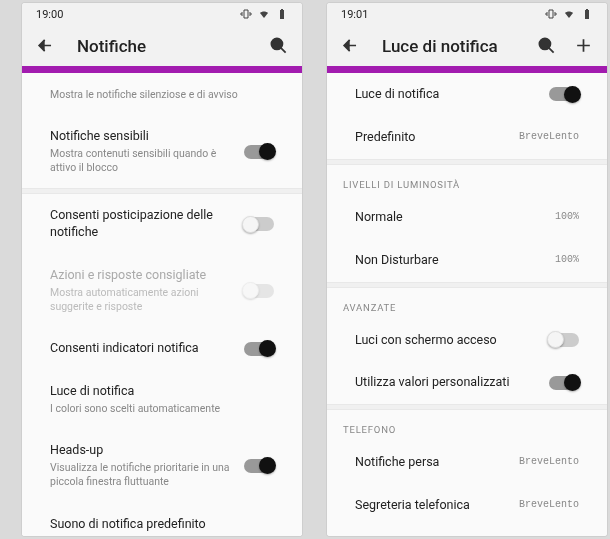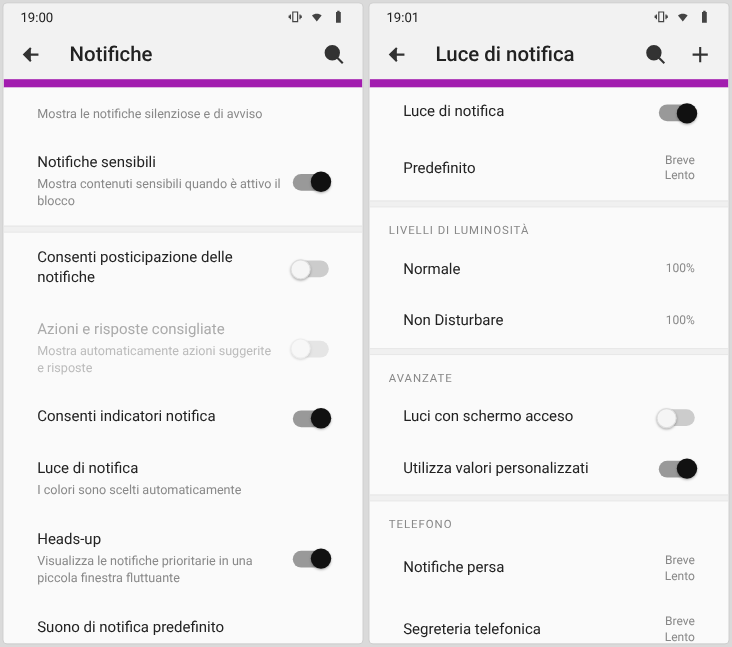--- a/index.html
+++ b/index.html
@@ -15,20 +15,21 @@
   }
   .phone {
     background: #fafafa;
     width: 299px;
     height: 533px;
     border-radius: 3px;
     overflow: hidden;
     display: flex;
     flex-direction: column;
     box-shadow: 0 0 0 1px rgba(0,0,0,0.05);
+    margin-left: 19px;
   }
   .status-bar {
     height: 22px;
     display: flex;
     align-items: center;
     justify-content: space-between;
     padding: 0 14px;
     font-size: 11px;
     color: #222;
     background: #f2f2f2;
@@ -53,21 +54,21 @@
     display: flex;
     align-items: center;
     gap: 10px;
     background: #fafafa;
   }
   .row-body { flex: 1; min-width: 0; }
   .row-title { font-size: 12.5px; color: #222; line-height: 1.35; }
   .row-sub { font-size: 10.5px; color: #888; line-height: 1.35; margin-top: 2px; }
   .row.disabled .row-title { color: #aaa; }
   .row.disabled .row-sub { color: #bbb; }
-  .row-side { display:flex; flex-direction: column; align-items:flex-end; font-size:10px; color:#888; line-height:1.25; }
+  .row-side { display:flex; flex-direction: row; align-items:flex-end; font-size:10px; color:#888; line-height:1.25;font-family:Liberation Mono, monospace; }
   .divider { height: 6px; background: #f0f0f0; border-top: 1px solid #e8e8e8; border-bottom: 1px solid #e8e8e8; }
   .section-label {
     font-size: 9.5px;
     letter-spacing: 0.8px;
     color: #888;
     padding: 14px 16px 6px;
     text-transform: uppercase;
     background: #fafafa;
   }
   .toggle {

